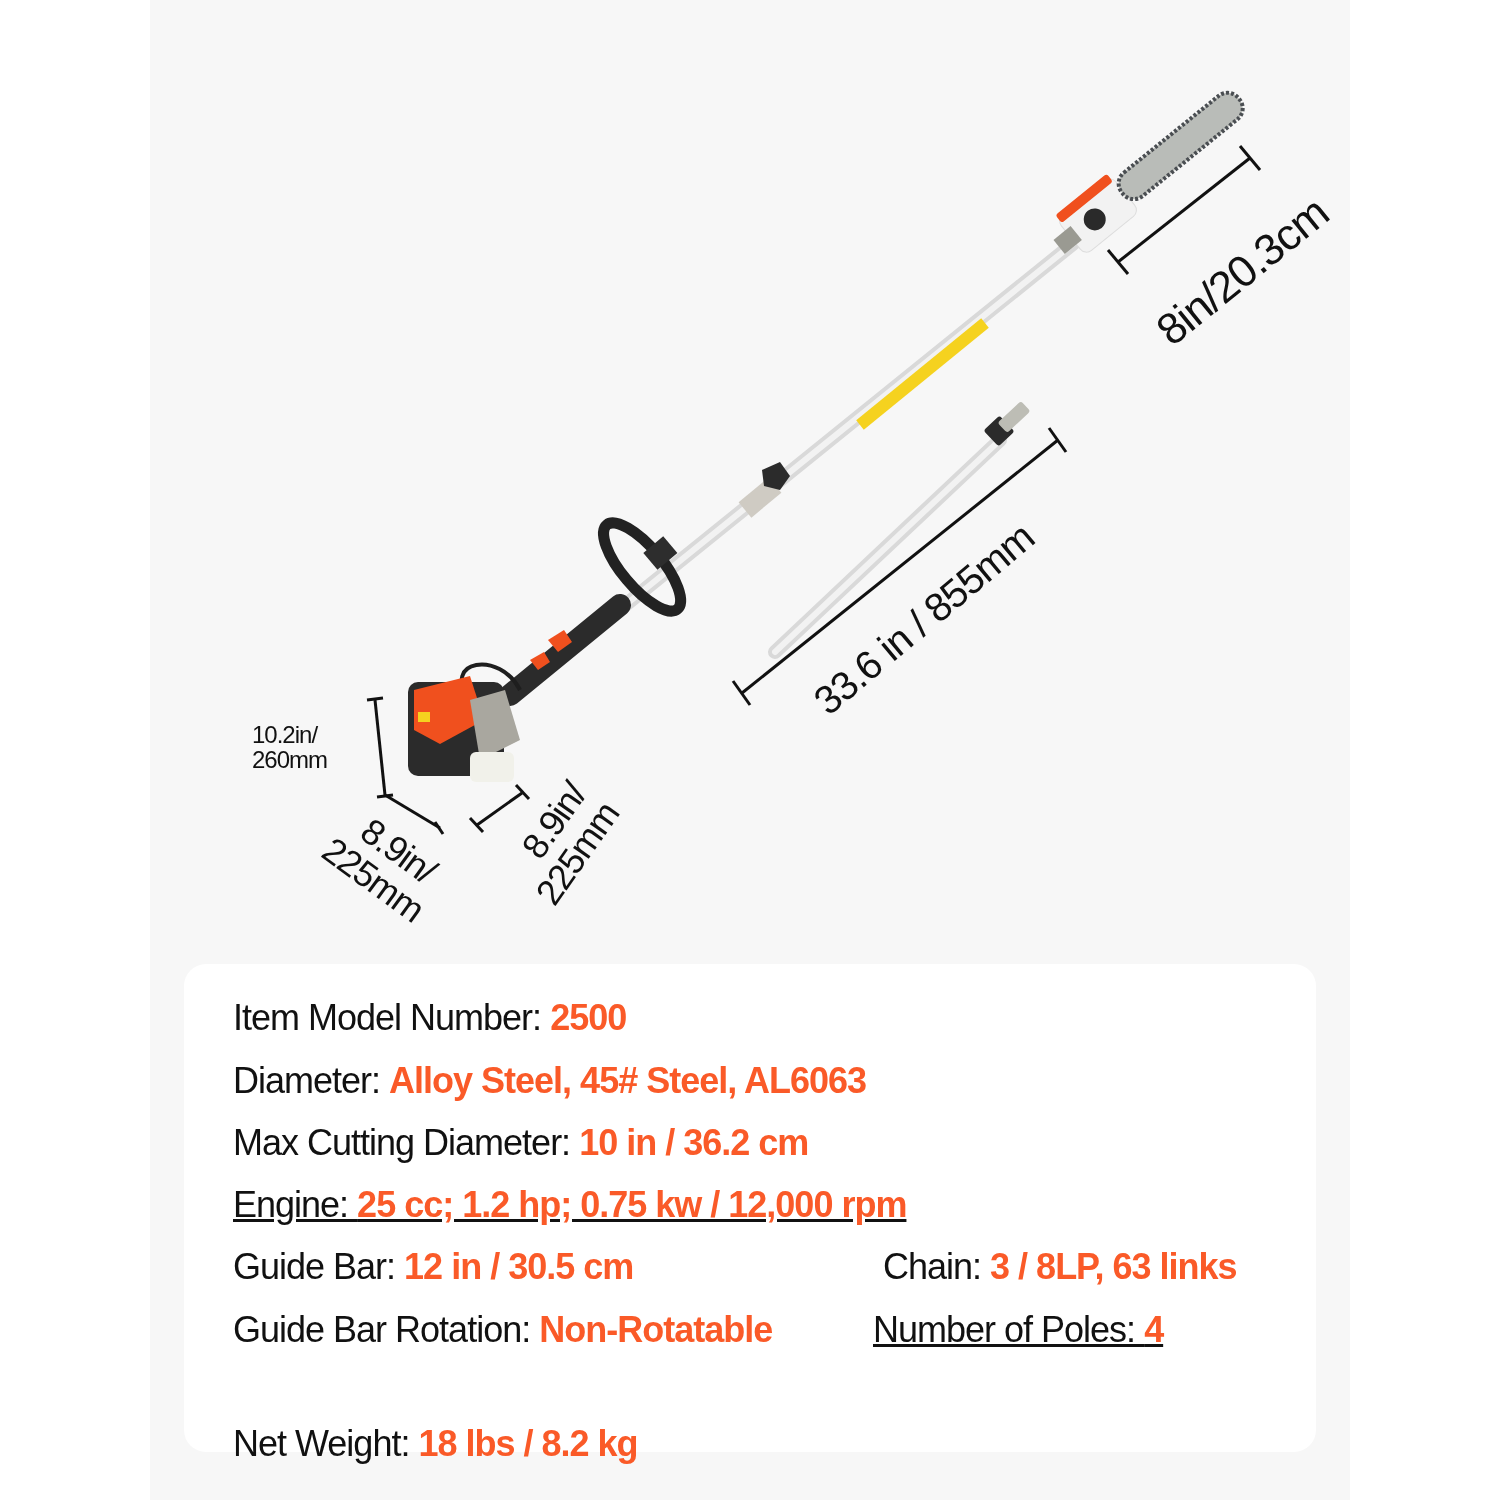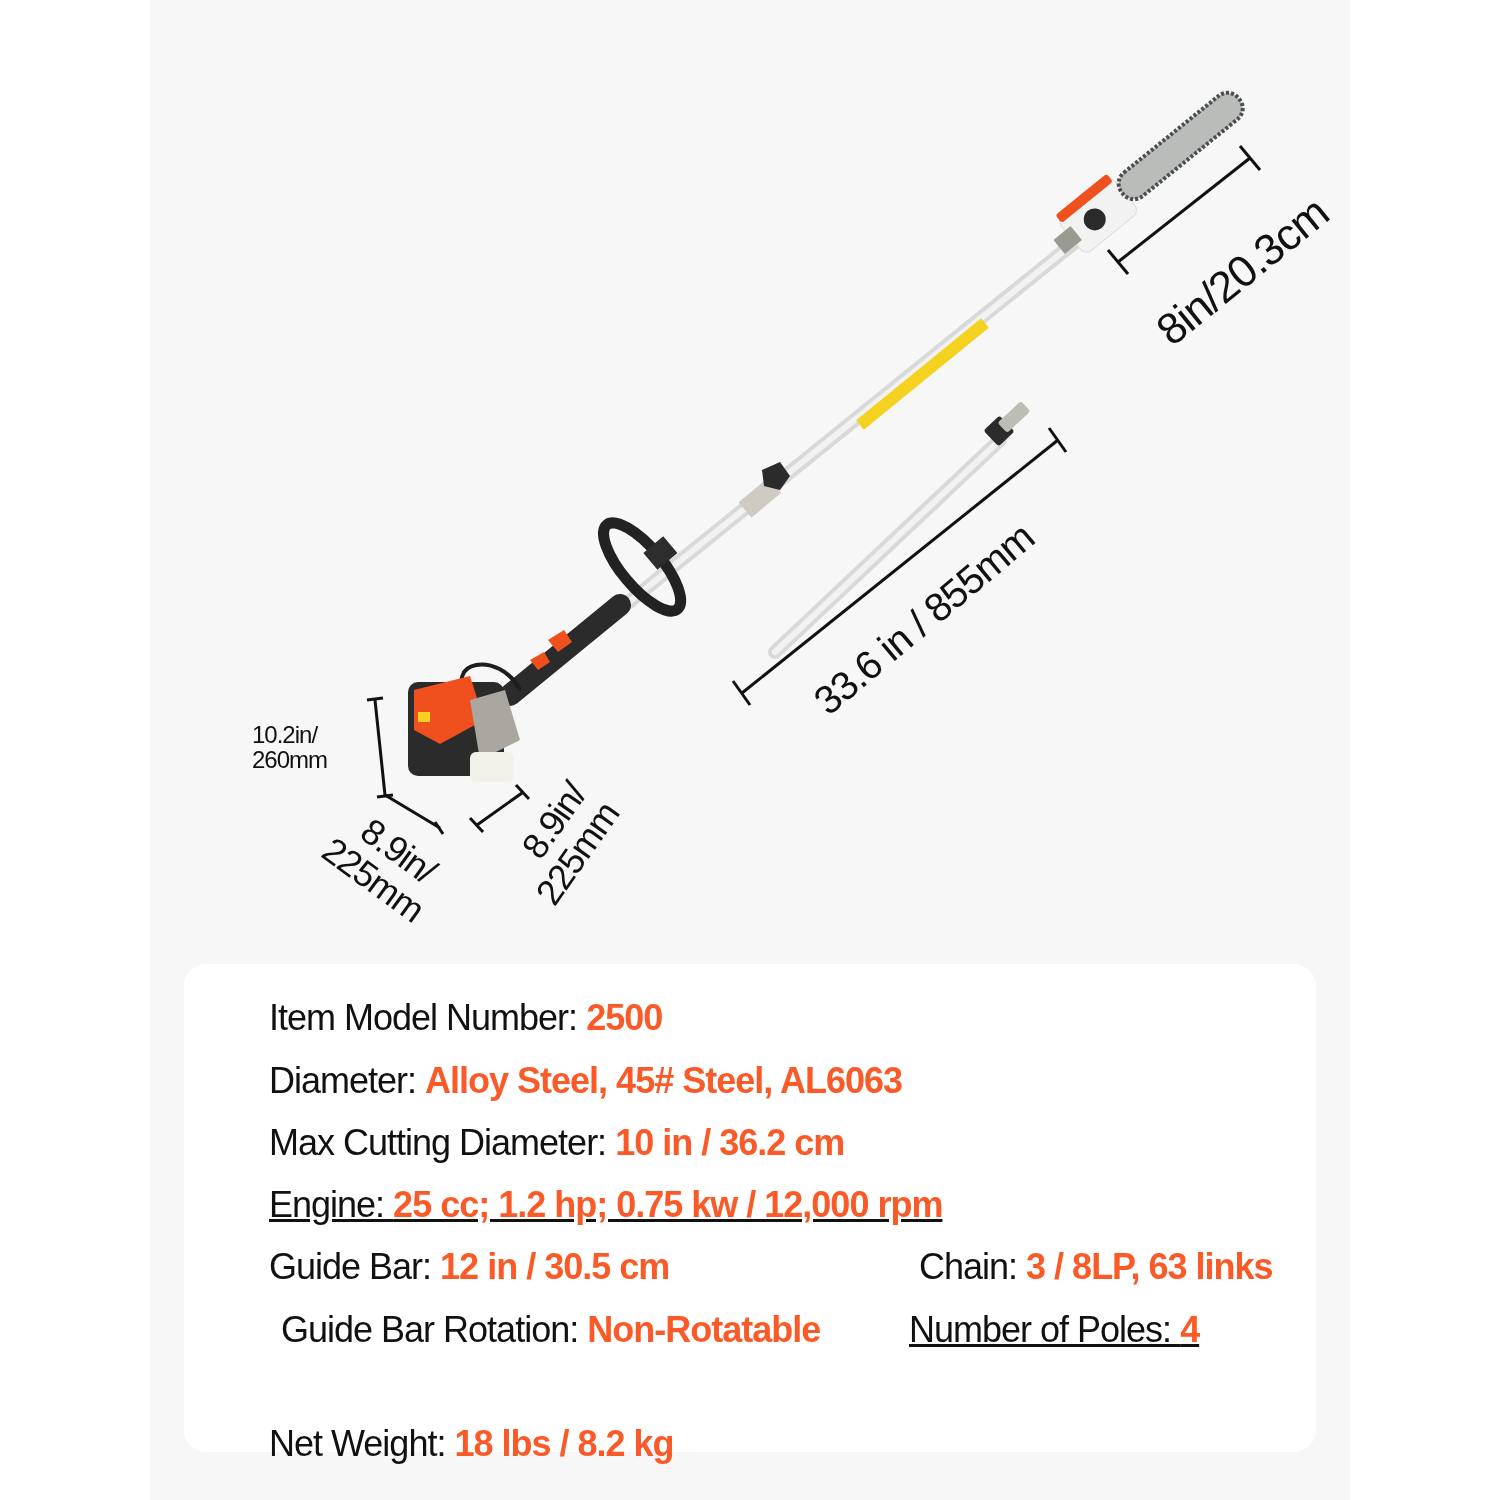--- a/index.html
+++ b/index.html
@@ -17,21 +17,21 @@
   .dim-label {
     position: absolute; color: #111; font-size: 40px; letter-spacing: -1px;
     white-space: nowrap; transform-origin: left top; line-height: 1.05;
   }
   .card {
     position: absolute; left: 184px; top: 964px; width: 1132px; height: 488px;
     background: #ffffff; border-radius: 22px;
   }
   .spec {
     position: absolute; font-size: 36px; color: #111; white-space: nowrap;
-    letter-spacing: -1px; font-stretch: condensed; margin-left: 36px;
+    letter-spacing: -1px; font-stretch: condensed;
   }
   .spec .k { color: #111; }
   .spec .v { color: #fa5a28; font-weight: bold; }
 </style>
 </head>
 <body>
 
 <div class="panel"></div>
 
 <div class="stage">
@@ -132,21 +132,21 @@
 </div>
 <div class="spec" style="left:233px; top:1184px;text-decoration:underline;">
   <span class="k">Engine: </span><span class="v">25 cc; 1.2 hp; 0.75 kw / 12,000 rpm</span>
 </div>
 <div class="spec" style="left:233px; top:1246px;">
   <span class="k">Guide Bar: </span><span class="v">12 in / 30.5 cm</span>
 </div>
 <div class="spec" style="left:883px; top:1246px;">
   <span class="k">Chain: </span><span class="v">3 / 8LP, 63 links</span>
 </div>
-<div class="spec" style="left:245px; top:1309px;text-align:center;">
+<div class="spec" style="left:233px; top:1309px;text-align:center;">
   <span class="k">Guide Bar Rotation: </span><span class="v">Non-Rotatable</span>
 </div>
 <div class="spec" style="left:873px; top:1309px;text-decoration:underline;">
   <span class="k">Number of Poles: </span><span class="v">4</span>
 </div>
 <div class="spec" style="left:233px; top:1423px;">
   <span class="k">Net Weight: </span><span class="v">18 lbs / 8.2 kg</span>
 </div>
 
 </body></html>

